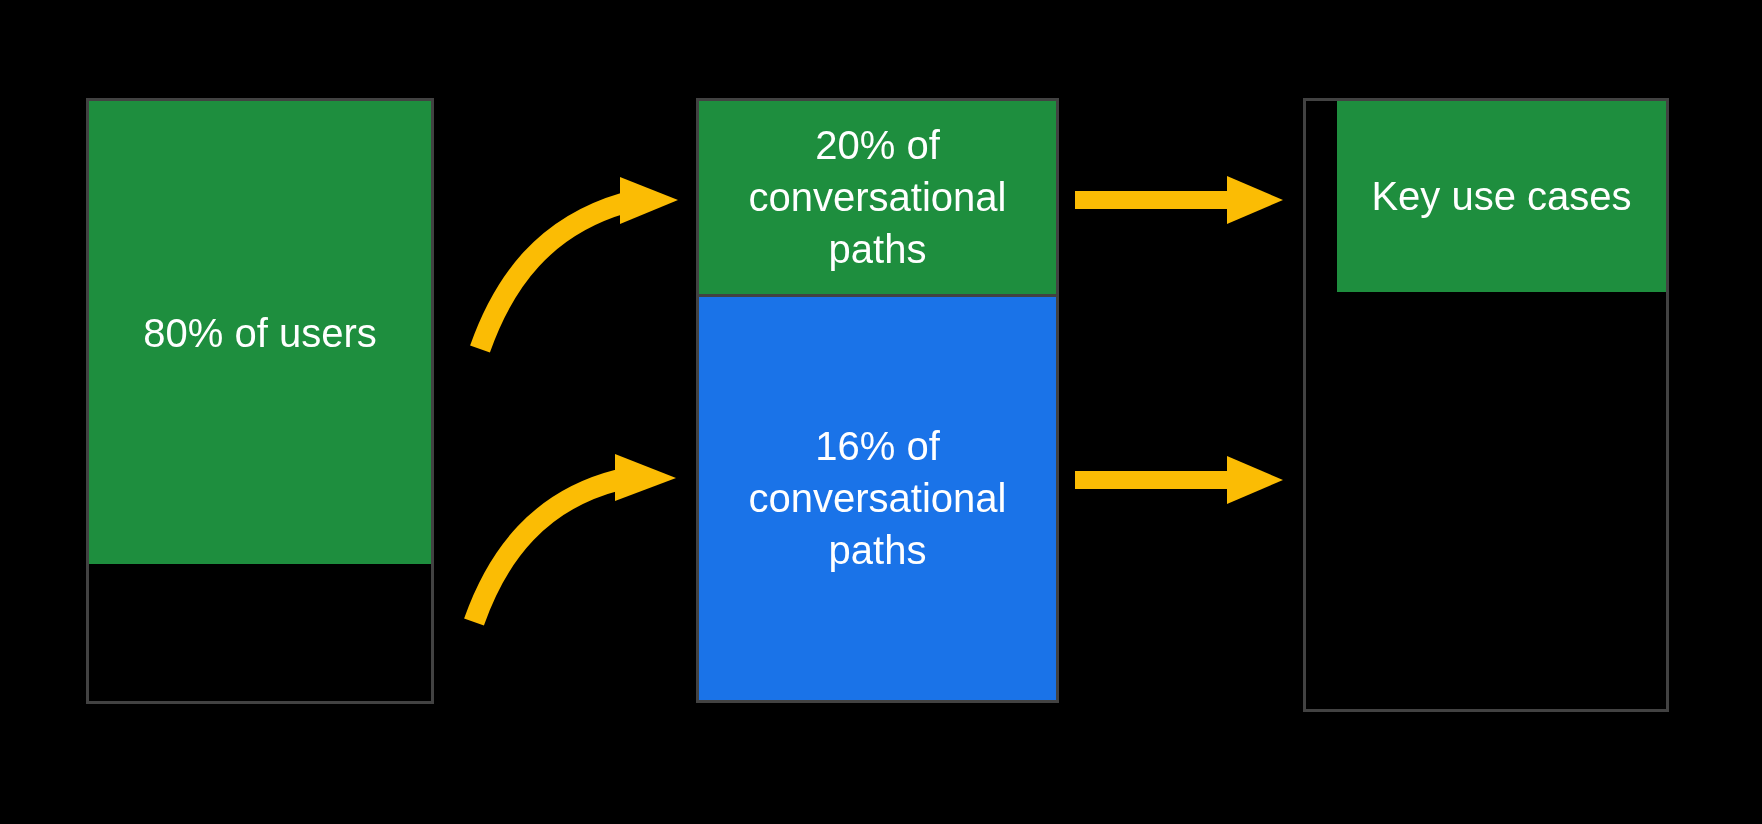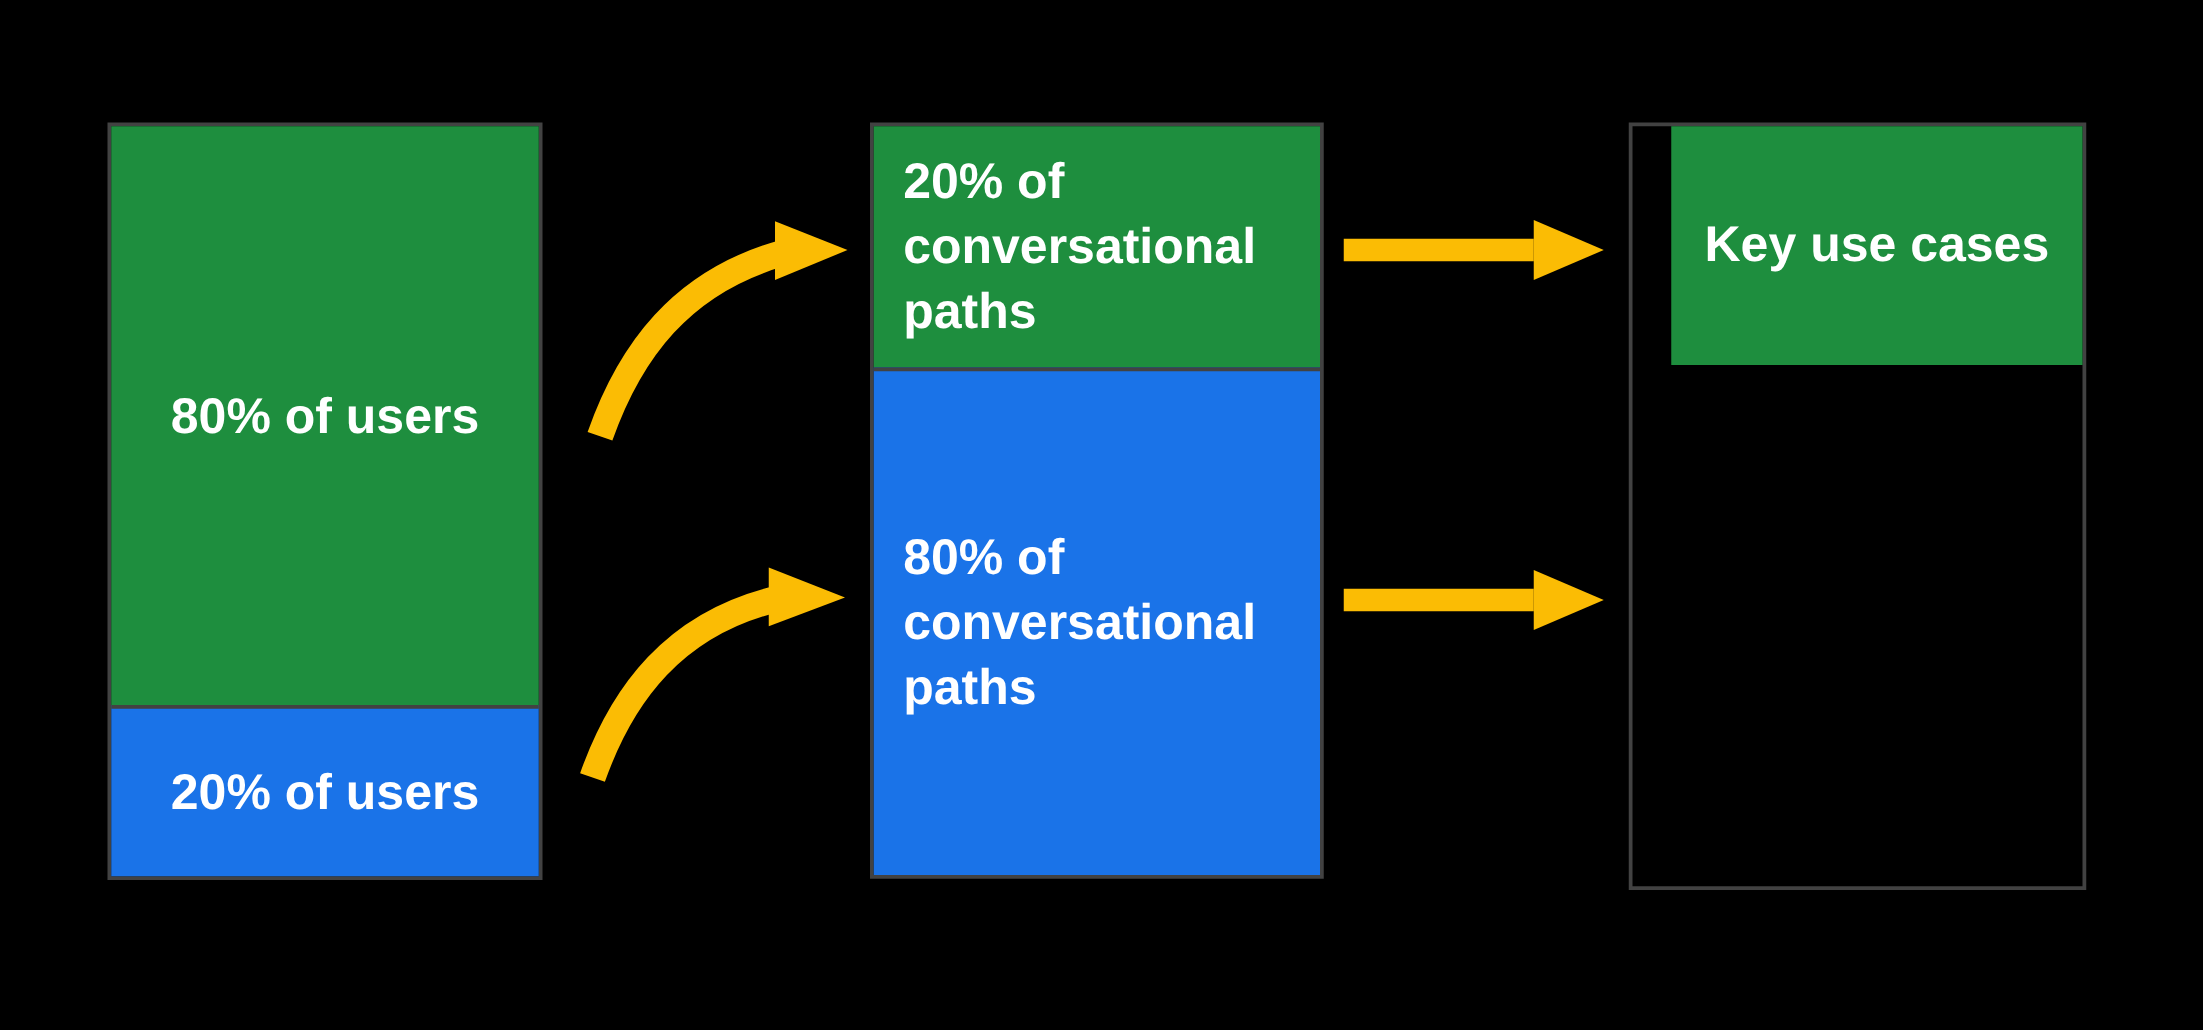--- a/index.html
+++ b/index.html
@@ -53,22 +53,22 @@
     border-top: 3px solid var(--border, #424242);
   }
   .segment.green { background: var(--green, #1e8e3e); }
   .segment.blue  { background: var(--blue, #1a73e8); }
   .seg-label {
     margin: 0;
     max-width: 310px;
     color: var(--text, #fff);
     font-size: 40px;
     line-height: 1.3;
-    text-align: left;
-    font-weight: 700;
+    text-align: center;
+    font-weight: 400;
   }
   .seg-label.narrow { max-width: 250px; }
 </style>
 </head>
 <body>
 
 <div class="canvas">
 
   <svg class="arrows-overlay" viewBox="0 0 1762 824" xmlns="http://www.w3.org/2000/svg">
     <g>
@@ -86,31 +86,28 @@
     <g>
       <rect class="arrow-fill" x="1075" y="471" width="152" height="18"></rect>
       <polygon class="arrow-fill" points="1227,456 1227,504 1283,480"></polygon>
     </g>
   </svg>
 
   <div class="bar bar-users">
     <div class="segment green" style="height: 77.2%;">
       <p class="seg-label">80% of users</p>
     </div>
-    <div class="segment blue" style="height: 22.8%;">
-      <p class="seg-label">20% of users</p>
-    </div>
   </div>
 
   <div class="bar bar-paths">
     <div class="segment green" style="height: 32.2%;">
       <p class="seg-label">20% of conversational paths</p>
     </div>
     <div class="segment blue" style="height: 67.8%;">
-      <p class="seg-label">80% of conversational paths</p>
+      <p class="seg-label">16% of conversational paths</p>
     </div>
   </div>
 
   <div class="bar bar-cases">
     <div class="segment green" style="height: 31.4%;">
       <p class="seg-label">Key use cases</p>
     </div>
   </div>
 
 </div>

